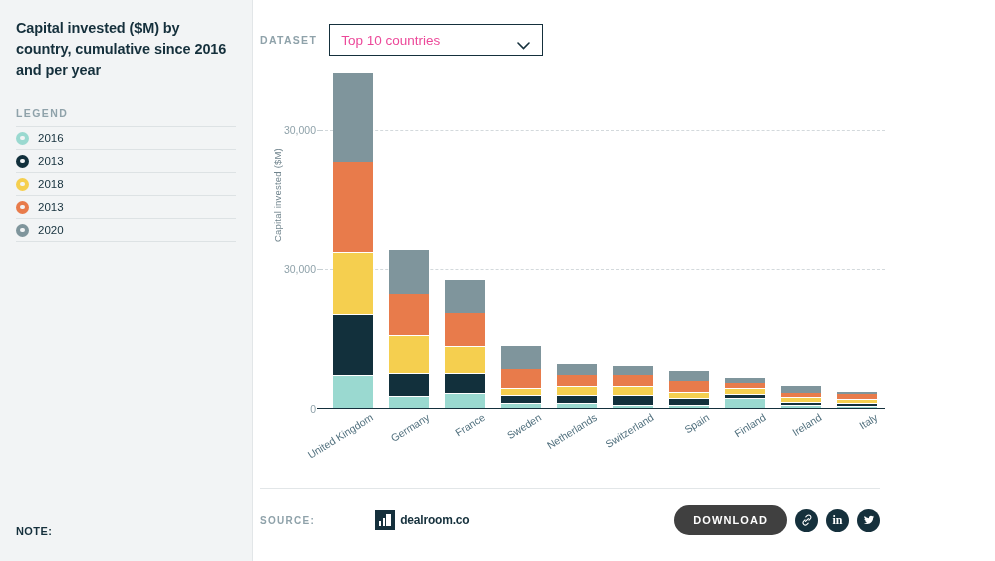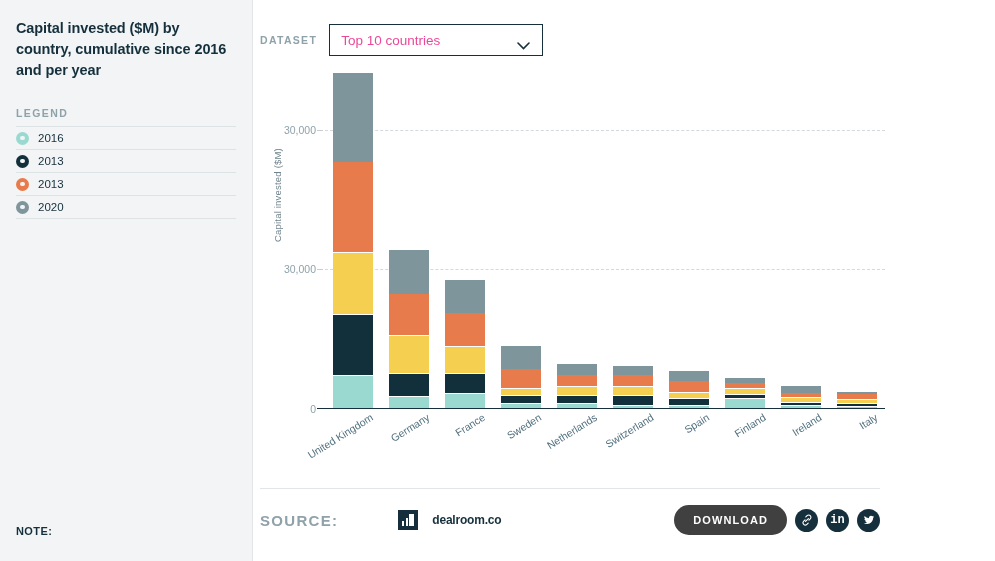--- a/index.html
+++ b/index.html
@@ -130,24 +130,24 @@
   .footer-rule {
     position: absolute; left: 7px; bottom: 72px;
     width: 620px; height: 0; border-top: 1px solid #e2e6e8;
   }
   .footer {
     position: absolute; left: 7px; bottom: 25px;
     width: 620px; height: 32px;
     display: flex; align-items: center;
   }
   .source-label {
-    font-size: 15px; font-weight: bold; letter-spacing: 1.3px;
+    font-size: 10px; font-weight: bold; letter-spacing: 1.3px;
     color: #8fa2aa; text-transform: uppercase;
   }
-  .brand { display: flex; align-items: center; gap: 14px; margin-left: 60px; }
+  .brand { display: flex; align-items: center; gap: 5px; margin-left: 60px; }
   .brand-mark {
     width: 20px; height: 20px; background: #15303c;
     display: flex; align-items: flex-end; justify-content: center;
     gap: 1.3px; padding: 0 3px 4px 3px;
   }
   .brand-mark i { display: block; width: 2.2px; background: #fff; }
   .brand-mark i:nth-child(1) { height: 5px; }
   .brand-mark i:nth-child(2) { height: 8px; }
   .brand-mark i:nth-child(3) { height: 12px; width: 5px; }
   .brand-name { font-size: 12px; font-weight: bold; color: #15303c; letter-spacing: -0.2px; }
@@ -177,20 +177,24 @@
 
     <div class="legend-heading">LEGEND</div>
     <div id="legend-list">
         <div class="legend-item">
           <span class="legend-dot" style="background: rgb(154, 217, 208);"></span>
           <span class="legend-label">2016</span>
         </div>
         <div class="legend-item">
           <span class="legend-dot" style="background: rgb(18, 48, 60);"></span>
           <span class="legend-label">2013</span>
+        </div>
+        <div class="legend-item">
+          <span class="legend-dot" style="background: rgb(245, 207, 79);"></span>
+          <span class="legend-label">2018</span>
         </div>
         <div class="legend-item">
           <span class="legend-dot" style="background: rgb(232, 123, 75);"></span>
           <span class="legend-label">2013</span>
         </div>
         <div class="legend-item">
           <span class="legend-dot" style="background: rgb(127, 149, 156);"></span>
           <span class="legend-label">2020</span>
         </div>
       </div>
@@ -329,21 +333,21 @@
         <span class="brand-name">dealroom.co</span>
       </div>
       <div class="footer-right">
         <button class="download-btn">DOWNLOAD</button>
         <div class="circ-btn">
           <svg viewBox="0 0 14 14" width="12" height="12">
               <path d="M5.3 8.7 L8.7 5.3 M5.6 3.4 L7.1 1.9 a2.6 2.6 0 0 1 3.7 3.7 L9.3 7.1 M4.7 6.9 L3.2 8.4 a2.6 2.6 0 0 0 3.7 3.7 L8.4 10.6" fill="none" stroke="#fff" stroke-width="1.3" stroke-linecap="round"></path>
             </svg>
         </div>
         <div class="circ-btn">
-          <span style="font-size:12px;font-weight:bold;font-family:Liberation Mono, monospace;text-align:right;">in</span>
+          <span style="font-size:12px;font-weight:bold;font-family:Liberation Serif, serif;text-align:right;">in</span>
         </div>
         <div class="circ-btn">
           <svg viewBox="0 0 14 14" width="12" height="12">
               <path d="M13 3.1a4.9 4.9 0 0 1-1.4.4 2.5 2.5 0 0 0 1.1-1.4 5 5 0 0 1-1.6.6 2.5 2.5 0 0 0-4.2 2.3A7 7 0 0 1 1.8 2.4a2.5 2.5 0 0 0 .8 3.3 2.4 2.4 0 0 1-1.1-.3 2.5 2.5 0 0 0 2 2.4 2.5 2.5 0 0 1-1.1 0 2.5 2.5 0 0 0 2.3 1.7A5 5 0 0 1 1 10.6a7 7 0 0 0 3.8 1.1c4.5 0 7-3.8 7-7v-.3A5 5 0 0 0 13 3.1z" fill="#fff"></path>
             </svg>
         </div>
       </div>
     </div>
 
   </section>

